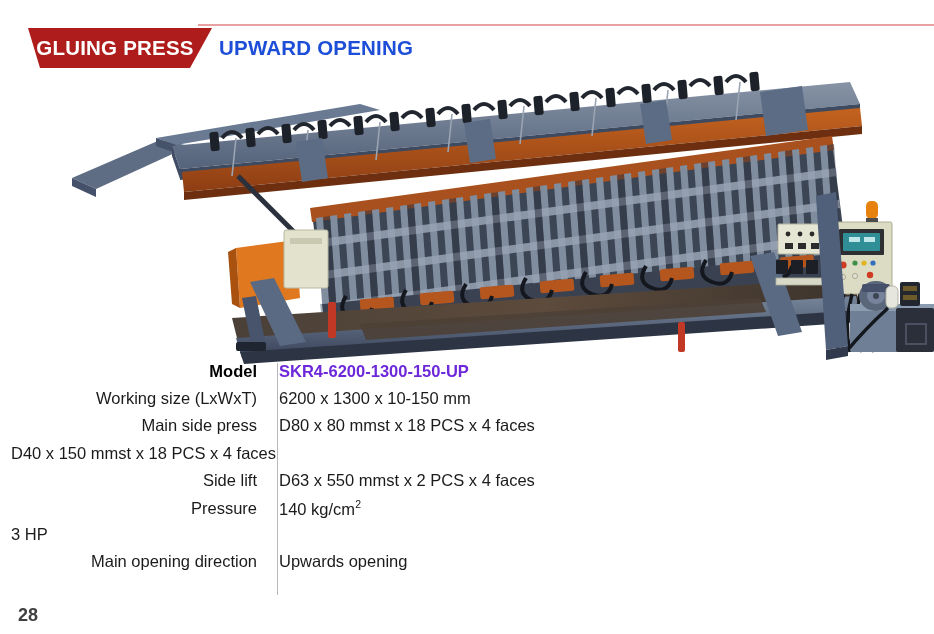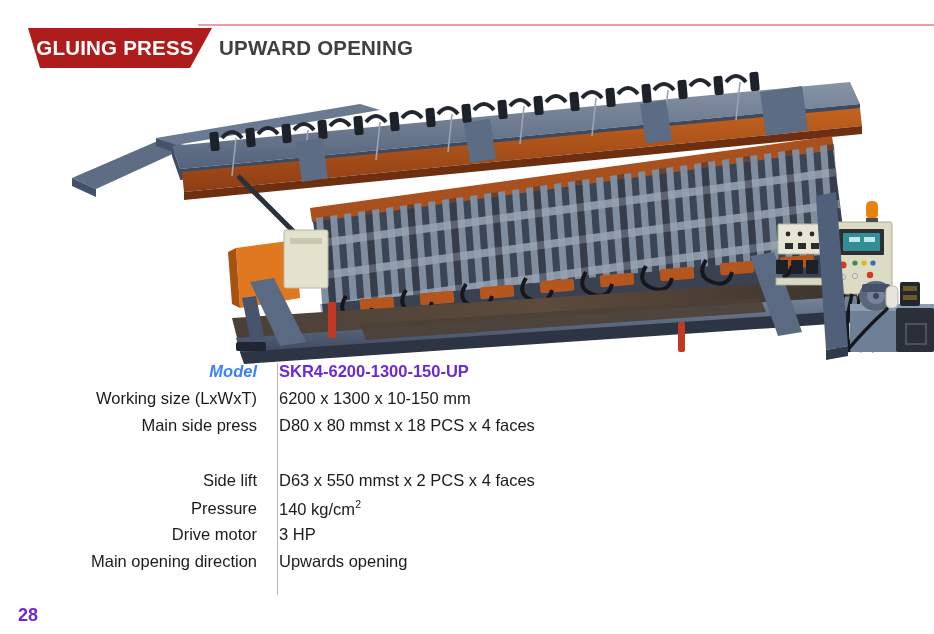--- a/index.html
+++ b/index.html
@@ -41,21 +41,21 @@
     font-weight: bold;
     letter-spacing: .2px;
     z-index: 4;
     white-space: nowrap;
   }
   #subtitle {
     position: absolute;
     left: 219px; top: 29px;
     height: 38px;
     display: flex; align-items: center;
-    color: #404040;
+    color: #1d4ed8;
     font-size: 20.5px;
     font-weight: bold;
     letter-spacing: .2px;
     white-space: nowrap;
     z-index: 4;
   }
 
   
   #photo {
     position: absolute;
@@ -83,35 +83,35 @@
     font-size: 16.5px;
     color: #1b1b1b;
     white-space: nowrap;
   }
   .spec-value {
     padding-left: 11px;
     font-size: 16.5px;
     color: #1b1b1b;
     white-space: nowrap;
   }
-  .row-model .spec-label { color: #3b82f6; font-weight: bold; font-style: italic; }
+  .row-model .spec-label { color: #000000; font-weight: bold; }
   .row-model .spec-value { color: #6d28d9; font-weight: bold; }
   #spec-divider {
     position: absolute;
     left: 277px; top: 363px;
     width: 1px; height: 232px;
     background: #b9b9b9;
   }
   .sup { font-size: 10.5px; vertical-align: super; }
 
   
   #page-number {
     position: absolute;
     left: 18px; top: 605px;
-    color: #6d28d9;
+    color: #404040;
     font-size: 18px;
     font-weight: bold;
   }
 </style>
 </head>
 <body>
 
 <div id="page">
 
   <div id="header-rule"></div>
@@ -411,34 +411,34 @@
       <div class="spec-label">Working size (LxWxT)</div>
       <div class="spec-value">6200 x 1300 x 10-150 mm</div>
     </div>
 
     <div class="spec-row">
       <div class="spec-label">Main side press</div>
       <div class="spec-value">D80 x 80 mmst x 18 PCS  x 4 faces</div>
     </div>
 
     <div class="spec-row">
+      <div class="spec-value">D40 x 150 mmst x 18 PCS x 4 faces</div>
     </div>
 
     <div class="spec-row">
       <div class="spec-label">Side lift</div>
       <div class="spec-value">D63 x 550 mmst x 2 PCS x 4 faces</div>
     </div>
 
     <div class="spec-row">
       <div class="spec-label">Pressure</div>
       <div class="spec-value"><span>140 kg/cm</span><span class="sup">2</span></div>
     </div>
 
     <div class="spec-row">
-      <div class="spec-label">Drive motor</div>
       <div class="spec-value">3 HP</div>
     </div>
 
 
     <div class="spec-row">
       <div class="spec-label">Main opening direction</div>
       <div class="spec-value">Upwards opening</div>
     </div>
 
   </div>

